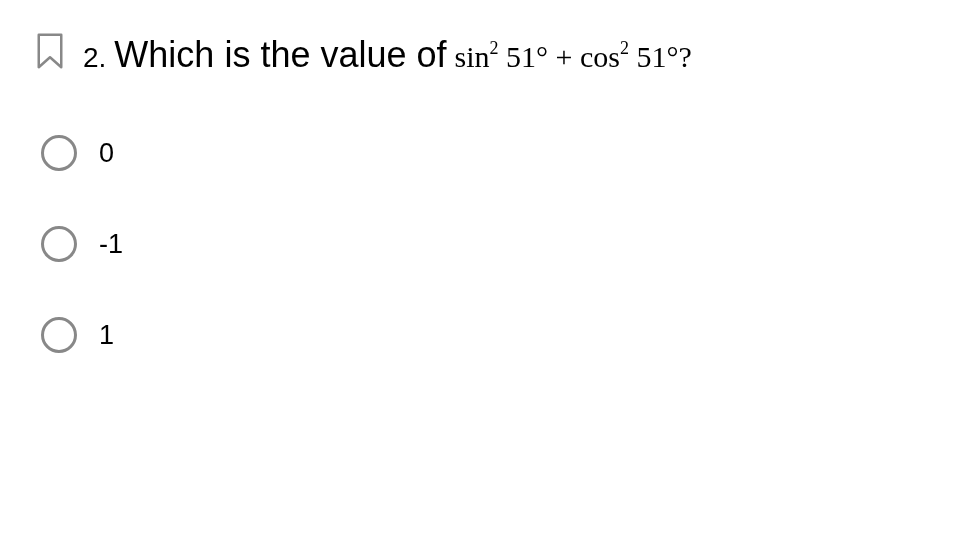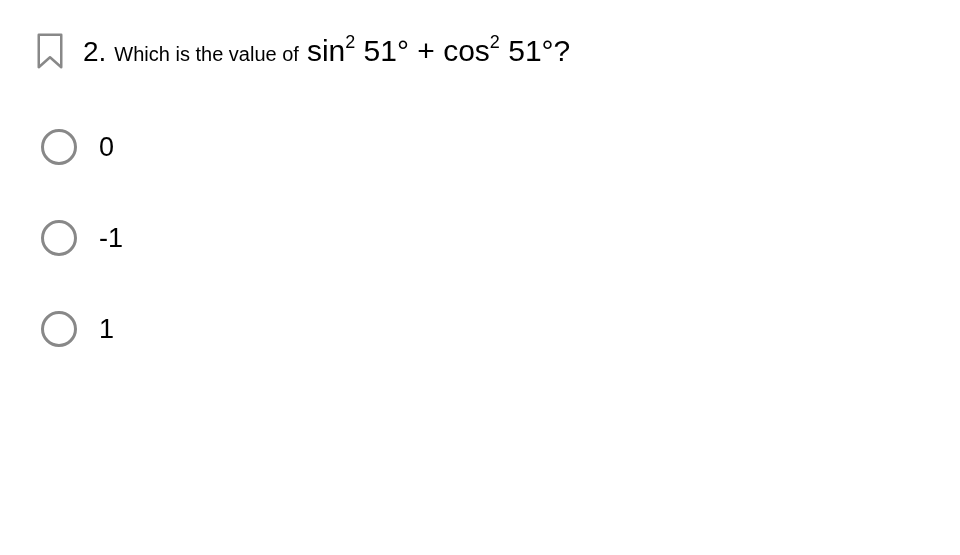--- a/index.html
+++ b/index.html
@@ -38,24 +38,24 @@
       line-height: 1.4;
       display: flex;
       align-items: baseline;
       gap: 8px;
       flex-wrap: wrap;
     }
     .question-number {
       font-size: 28px;
     }
     .question-stem {
-      font-size: 20px;
+      font-size: 36px;
     }
     .math {
-      font-family: Liberation Sans, sans-serif;
+      font-family: Liberation Serif, serif;
       font-size: 30px;
     }
     .math sup {
       font-size: 18px;
       vertical-align: super;
       position: relative;
       top: -2px;
     }
     .options {
       display: flex;

